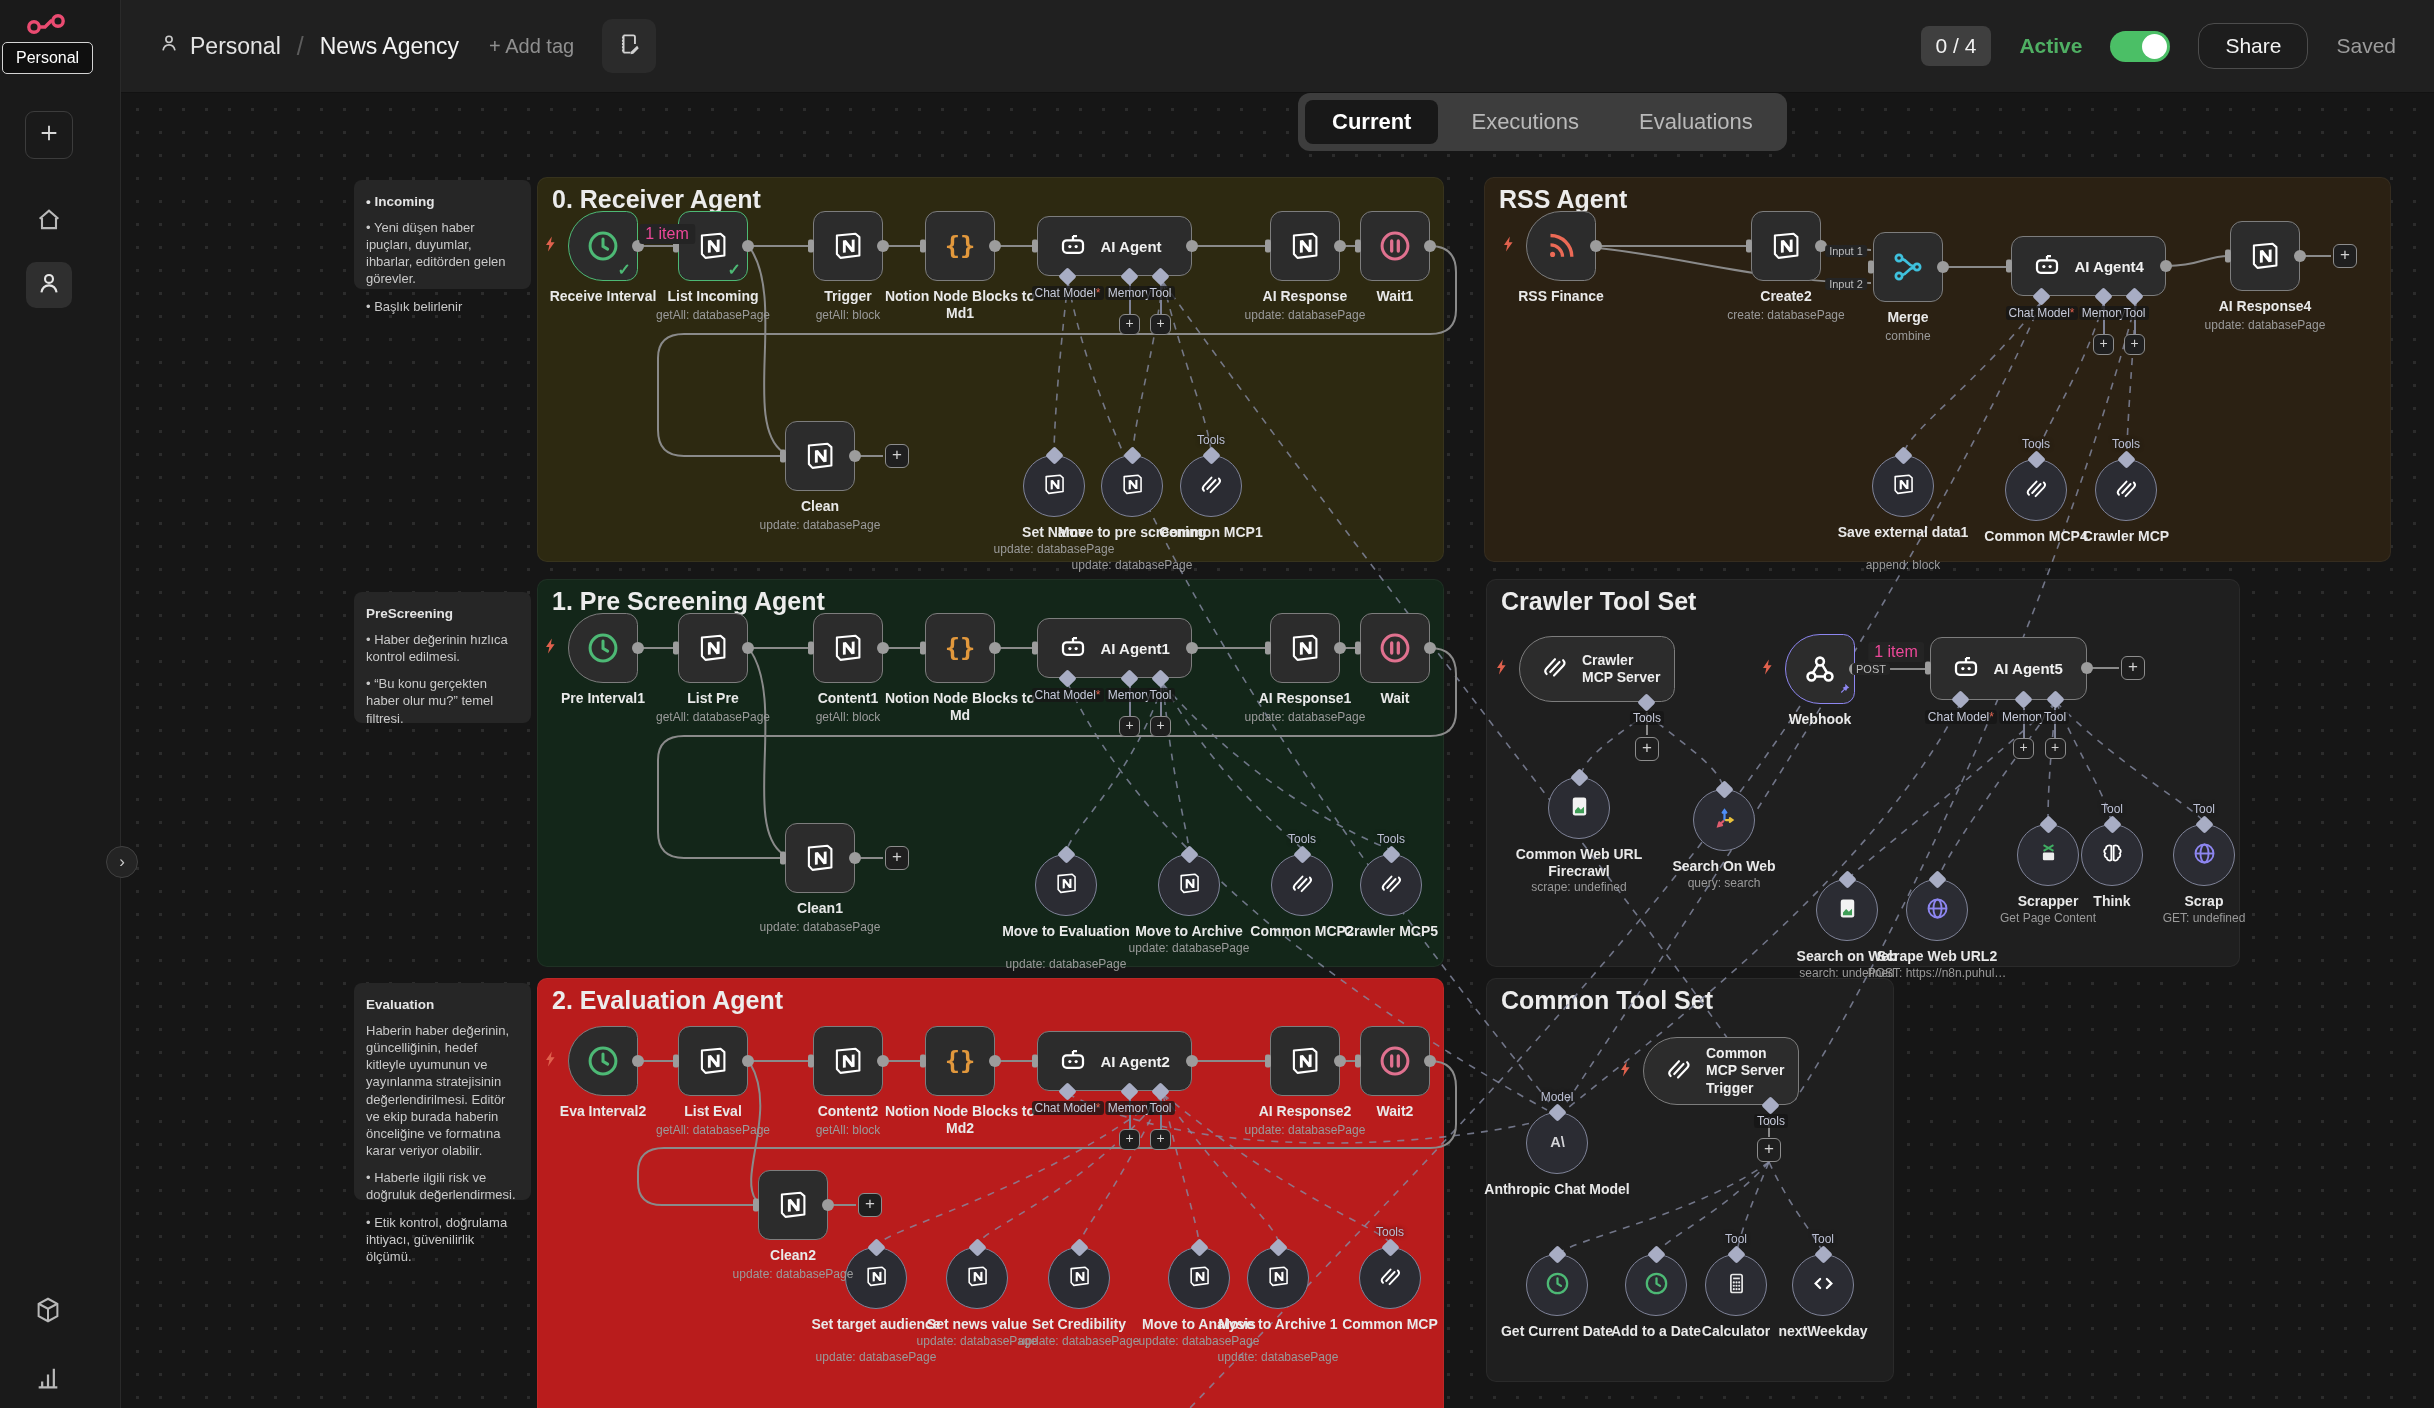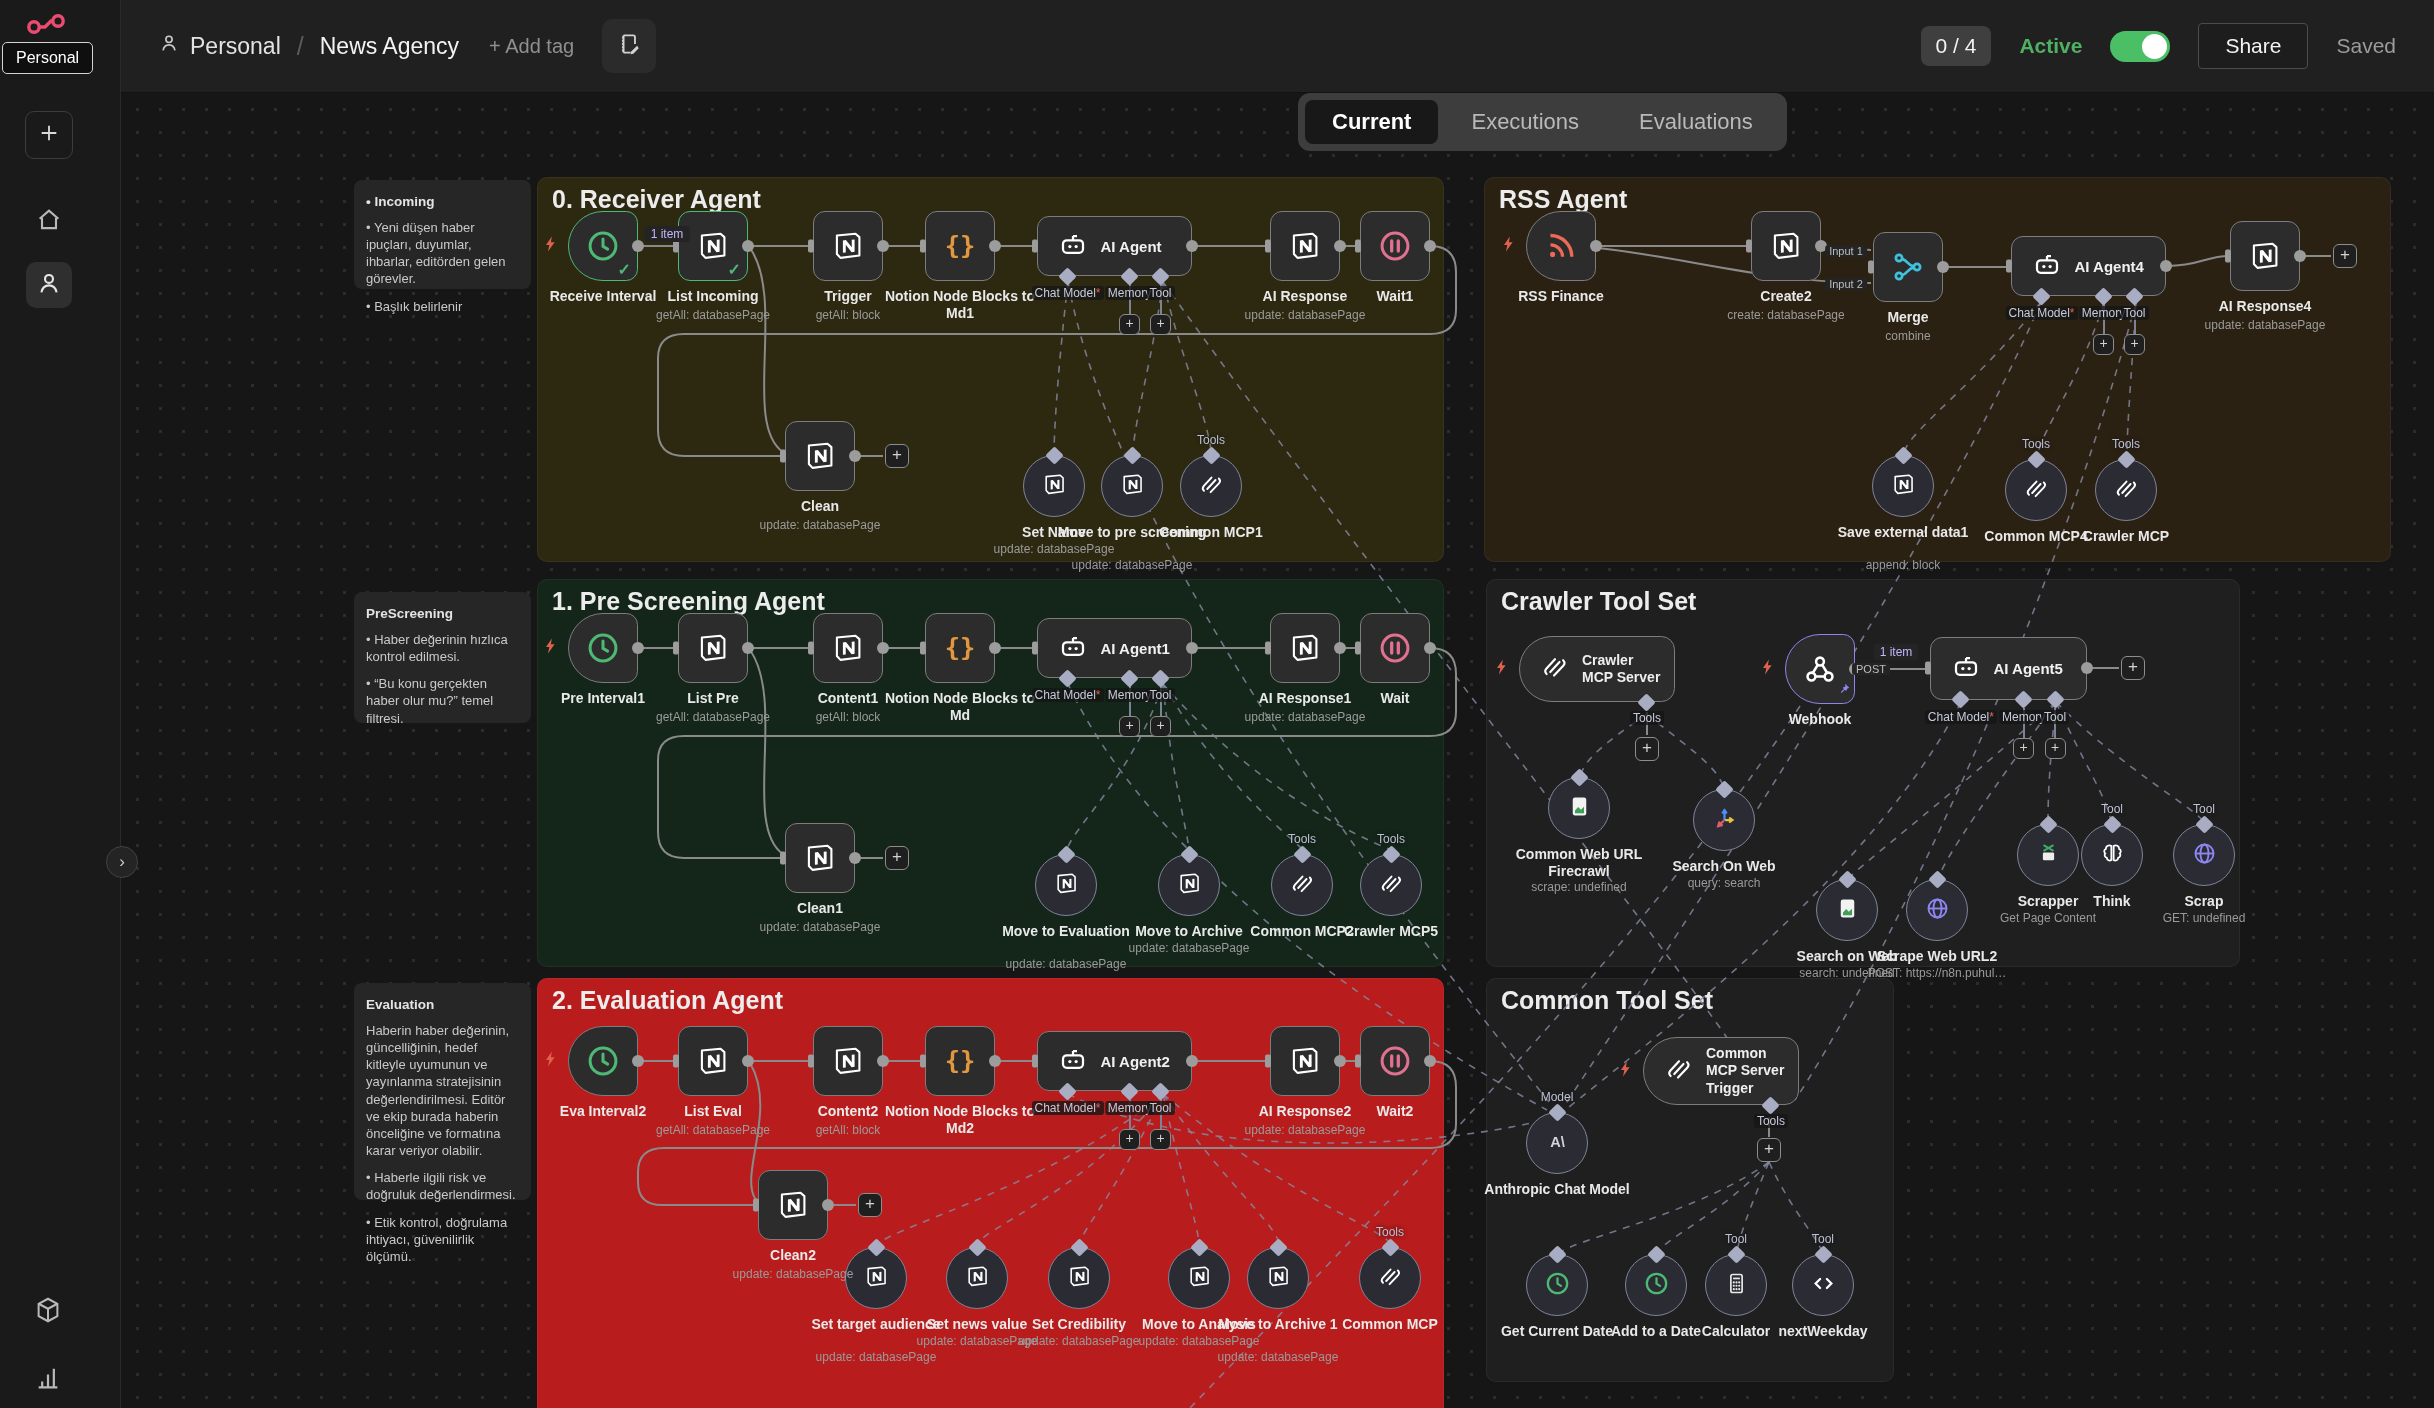--- a/index.html
+++ b/index.html
@@ -41,41 +41,41 @@
         display:flex;align-items:center;gap:12px;padding:0 10px 0 20px;box-sizing:border-box;z-index:4}
   .node-wide .icon svg{width:30px;height:30px}
   .node-wide .wlbl{font-size:14px;font-weight:600;color:#efefef;line-height:1.25}
   .diamond{position:absolute;width:13px;height:13px;background:#a8adc4;transform:rotate(45deg);border-radius:2px;z-index:5}
   .node-label{position:absolute;width:170px;text-align:center;font-size:14px;font-weight:600;color:#e9e9e9;line-height:1.18;z-index:5}
   .node-sub{position:absolute;width:190px;text-align:center;font-size:12px;color:#9a9a9a;z-index:5}
   .top-label{position:absolute;width:90px;text-align:center;font-size:12px;color:#bcc0d4;z-index:5;text-shadow:0 0 4px #161616}
   .port-label{position:absolute;font-size:12px;color:#c6cada;white-space:nowrap;transform:translateX(-50%);
         background:rgba(22,22,22,.78);padding:0 3px;border-radius:3px;z-index:5}
   .req{color:#e0614d}
-  .chip{position:absolute;transform:translate(-50%,-50%);background:#242424;color:#c4b5fd;font-size:12px;
+  .chip{position:absolute;transform:translate(-50%,-50%);background:#242424;color:#ec4899;font-size:16px;
         padding:1px 6px;border-radius:3px;white-space:nowrap;z-index:5}
   .chip.small{font-size:11px;color:#bdbdbd;padding:0 4px}
   .plus{position:absolute;width:24px;height:24px;border:1.8px solid #8d8d8d;border-radius:6px;background:#1f1f1f;color:#d3d3d3;
         font-size:17px;line-height:20px;text-align:center;box-sizing:border-box;z-index:5}
   .plus.mini{width:21px;height:21px;font-size:14px;line-height:17px}
   .vline{position:absolute;width:2px;background:#7e8296;z-index:3}
   
   .topbar{position:absolute;left:120px;top:0;right:0;height:93px;background:#202020;border-bottom:1px solid #121212;
         display:flex;align-items:center;padding:0 38px;box-sizing:border-box;z-index:10}
   .crumb-ws{font-size:23px;color:#e3e3e3;display:flex;align-items:center;gap:10px}
   .sep{color:#5c5c5c;font-size:25px;margin:0 16px}
   .crumb-title{font-size:23px;color:#f3f3f3;font-weight:500}
   .addtag{color:#8f8f8f;font-size:20px;margin-left:30px}
   .editnote{width:54px;height:54px;background:#2b2b2b;border-radius:10px;margin-left:28px;display:flex;align-items:center;justify-content:center}
   .tb-right{margin-left:auto;display:flex;align-items:center;gap:28px}
   .badge{background:#3f3f3f;border-radius:8px;padding:8px 15px;font-size:21px;color:#f2f2f2}
   .active-lbl{color:#4faf63;font-size:21px;font-weight:600}
   .toggle{width:60px;height:31px;background:#4bbf66;border-radius:16px;position:relative}
   .toggle .knob{position:absolute;right:3px;top:3px;width:25px;height:25px;background:#fff;border-radius:50%}
-  .share-btn{border:1px solid #4c4c4c;background:#1d1d1d;border-radius:4px;padding:10px 26px;font-size:21px;color:#f3f3f3}
+  .share-btn{border:1px solid #4c4c4c;background:#1d1d1d;border-radius:16px;padding:10px 26px;font-size:21px;color:#f3f3f3}
   .saved{color:#9c9c9c;font-size:21px}
   .tabswrap{position:absolute;left:1298px;top:93px;background:#3d3d3d;border-radius:12px;padding:7px;display:flex;gap:6px;z-index:11}
   .tab{font-size:22px;color:#b9b9b9;padding:9px 27px;border-radius:8px}
   .tab.active{background:#181818;color:#ffffff;font-weight:600}
   .sidebar{position:absolute;left:0;top:0;width:120px;height:100%;background:#1a1a1a;border-right:1px solid #2a2a2a;z-index:12}
   .sb-item{position:absolute;display:flex;align-items:center;justify-content:center}
   .sb-active{background:#2f2f2f;border-radius:10px}
   .ws-tooltip{position:absolute;left:2px;top:42px;background:#0f0f0f;border:1px solid #d4d4d4;border-radius:5px;
         padding:6px 13px;font-size:16px;color:#fff;z-index:13}
   .expand{position:absolute;left:106px;top:846px;width:30px;height:30px;border-radius:50%;background:#242424;border:1px solid #414141;

